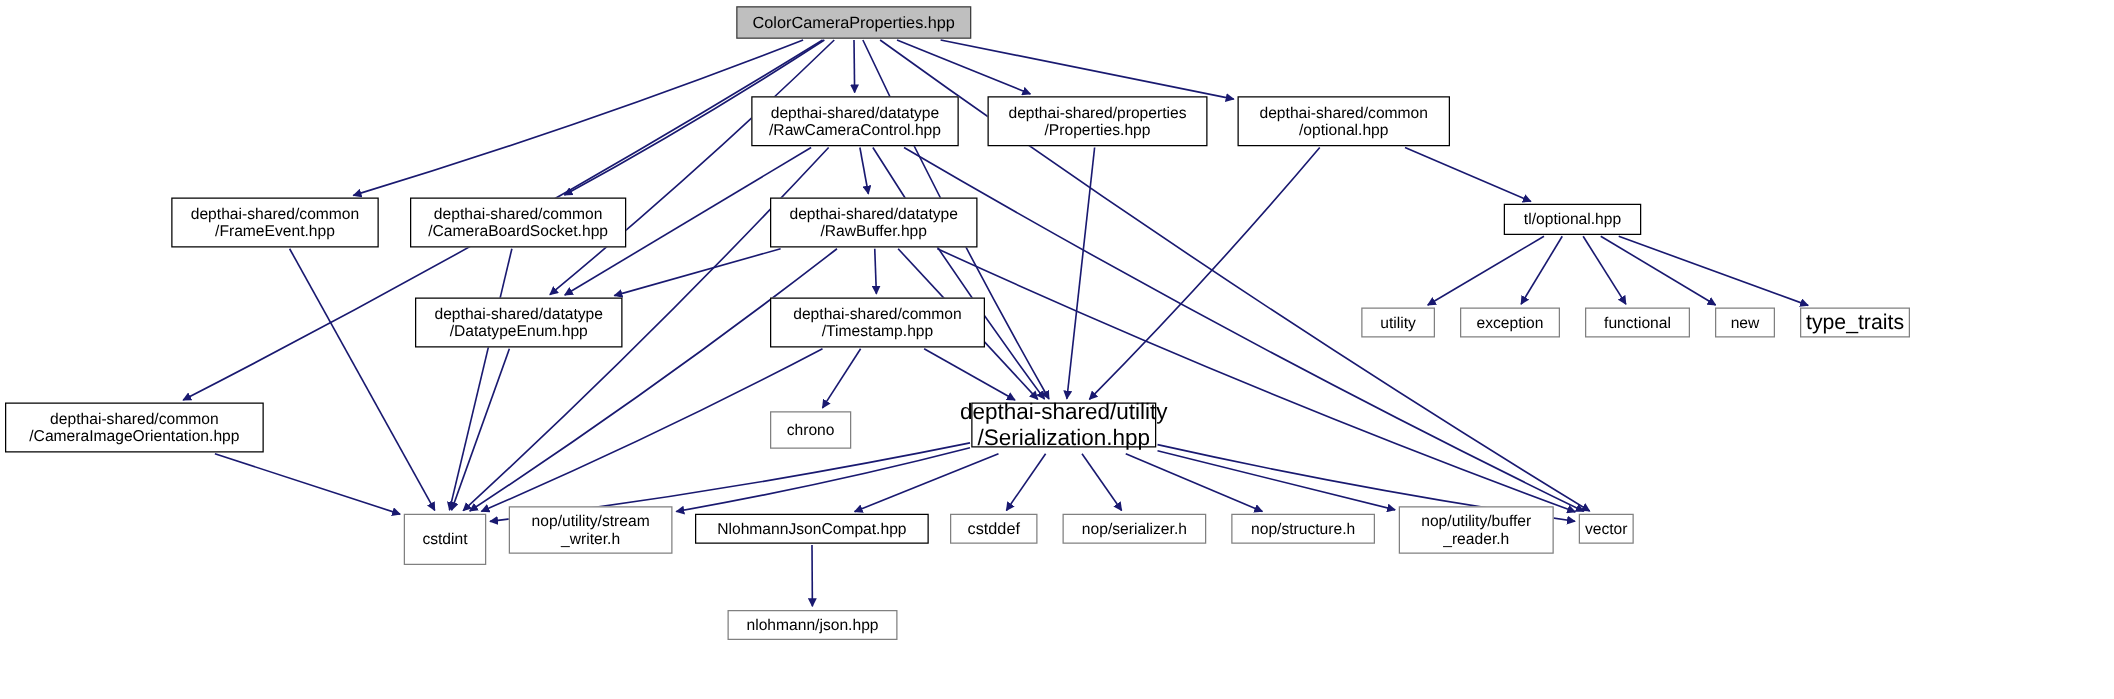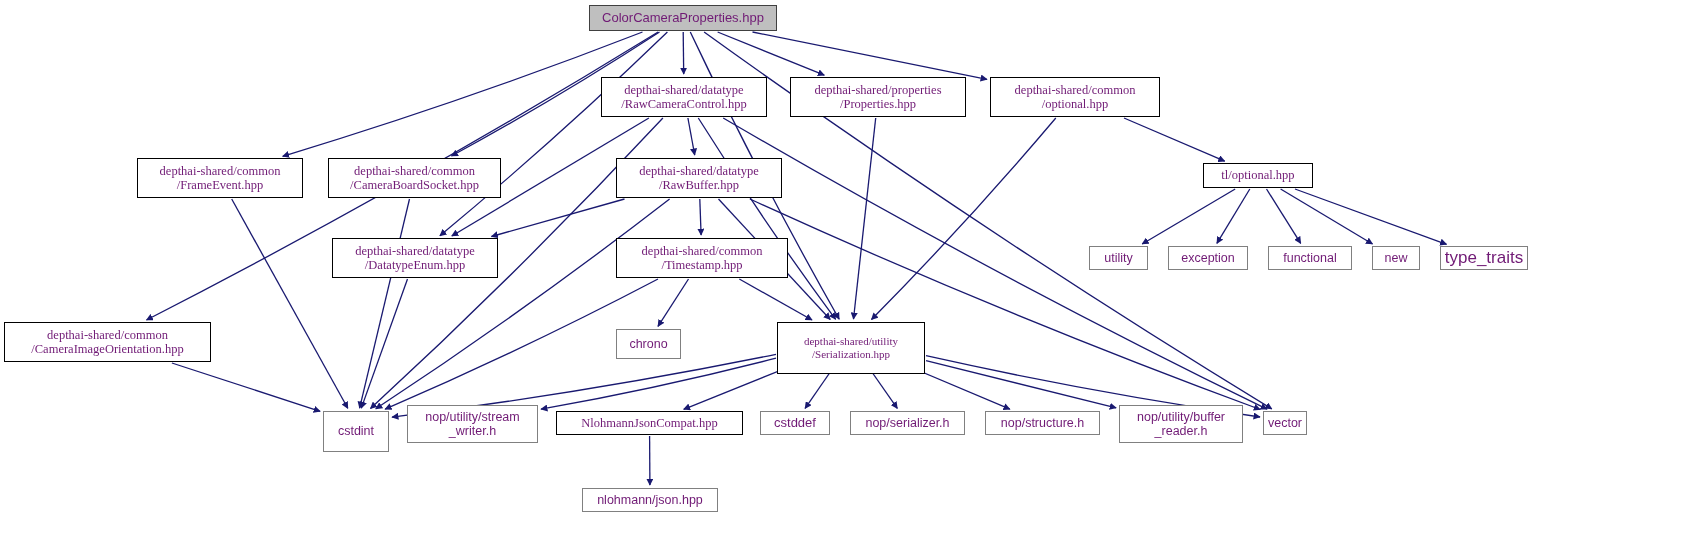--- a/index.html
+++ b/index.html
@@ -25,30 +25,29 @@
   }
   .node {
     position: absolute;
     box-sizing: border-box;
     display: flex;
     align-items: center;
     justify-content: center;
     text-align: center;
     line-height: 1.15;
     white-space: pre;
-    color: #701a75;
+    color: #000000;
     background: #ffffff;
     z-index: 5;
   }
   .node.border-thin {
     border: 1px solid #808080;
   }
   .node.border-thick {
     border: 1px solid #000000;
-    font-family: Liberation Serif, serif;
   }
   .node.root {
     background: #bfbfbf;
     border: 1px solid #404040;
   }
   .node span {
     display: block;
   }
 </style>
 </head>
@@ -127,21 +126,21 @@
       <div class="node border-thick" style="left: 616px; top: 238px; width: 172px; height: 40px; font-size: 12.5px;"><span>depthai-shared/common
 /Timestamp.hpp</span></div>
       <div class="node border-thin" style="left: 1089px; top: 246px; width: 59px; height: 24px; font-size: 12.5px;"><span>utility</span></div>
       <div class="node border-thin" style="left: 1168px; top: 246px; width: 80px; height: 24px; font-size: 12.5px;"><span>exception</span></div>
       <div class="node border-thin" style="left: 1268px; top: 246px; width: 84px; height: 24px; font-size: 12.5px;"><span>functional</span></div>
       <div class="node border-thin" style="left: 1372px; top: 246px; width: 48px; height: 24px; font-size: 12.5px;"><span>new</span></div>
       <div class="node border-thin" style="left: 1440px; top: 246px; width: 88px; height: 24px; font-size: 17px;"><span>type_traits</span></div>
       <div class="node border-thick" style="left: 4px; top: 322px; width: 207px; height: 40px; font-size: 12.5px;"><span>depthai-shared/common
 /CameraImageOrientation.hpp</span></div>
       <div class="node border-thin" style="left: 616px; top: 329px; width: 65px; height: 30px; font-size: 12.5px;"><span>chrono</span></div>
-      <div class="node border-thick" style="left: 777px; top: 322px; width: 148px; height: 52px; font-size: 11px;"><span>depthai-shared/utility
+      <div class="node border-thick" style="left: 777px; top: 322px; width: 148px; height: 36px; font-size: 18px;"><span>depthai-shared/utility
 /Serialization.hpp</span></div>
       <div class="node border-thin" style="left: 323px; top: 411px; width: 66px; height: 41px; font-size: 12.5px;"><span>cstdint</span></div>
       <div class="node border-thin" style="left: 407px; top: 405px; width: 131px; height: 38px; font-size: 12.5px;"><span>nop/utility/stream
 _writer.h</span></div>
       <div class="node border-thick" style="left: 556px; top: 411px; width: 187px; height: 24px; font-size: 12.5px;"><span>NlohmannJsonCompat.hpp</span></div>
       <div class="node border-thin" style="left: 760px; top: 411px; width: 70px; height: 24px; font-size: 13px;"><span>cstddef</span></div>
       <div class="node border-thin" style="left: 850px; top: 411px; width: 115px; height: 24px; font-size: 12.5px;"><span>nop/serializer.h</span></div>
       <div class="node border-thin" style="left: 985px; top: 411px; width: 115px; height: 24px; font-size: 12.5px;"><span>nop/structure.h</span></div>
       <div class="node border-thin" style="left: 1119px; top: 405px; width: 124px; height: 38px; font-size: 12.5px;"><span>nop/utility/buffer
 _reader.h</span></div>

